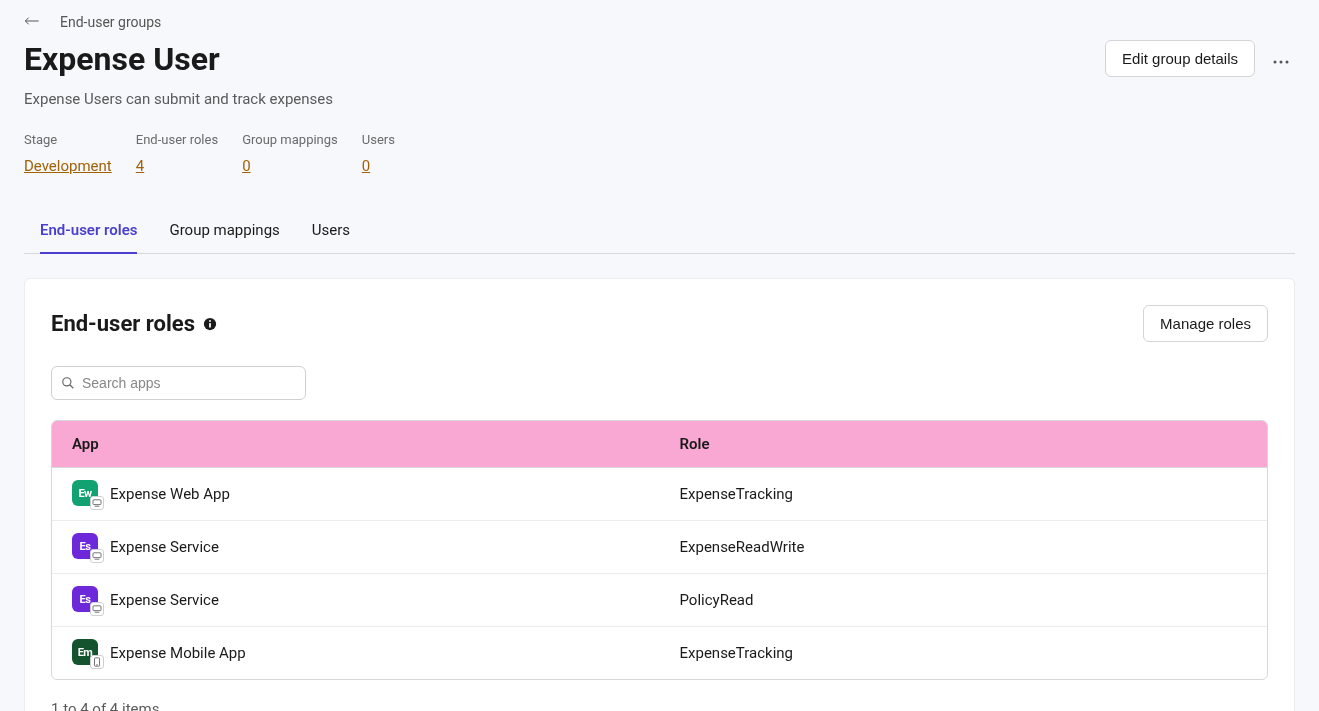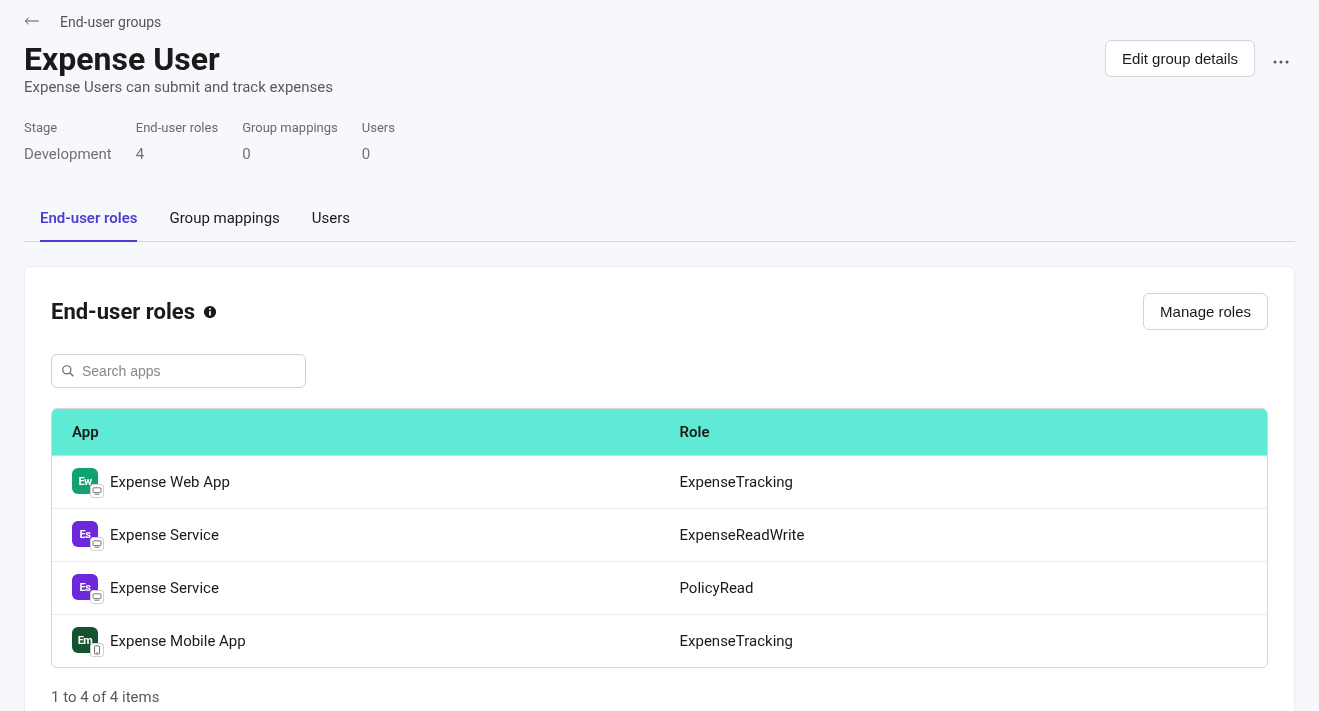--- a/index.html
+++ b/index.html
@@ -23,20 +23,21 @@
   }
   .breadcrumb svg { width: 16px; height: 12px; stroke: #555; }
   .header-row {
     display: flex;
     justify-content: space-between;
     align-items: flex-start;
   }
   .title {
     font-size: 32px;
     font-weight: 700;
+    margin-bottom: 12px;
   }
   .subtitle {
     color: #5a5a5a;
     font-size: 15px;
     margin-bottom: 24px;
   }
   .header-actions {
     display: flex;
     align-items: center;
     gap: 12px;
@@ -59,21 +60,22 @@
     gap: 24px;
     margin-bottom: 36px;
   }
   .stat-label {
     color: #6b6b6b;
     font-size: 13px;
     margin-bottom: 10px;
   }
   .stat-value {
     font-size: 15px;
-    color: #737373;
+    color: #a16207;
+    text-decoration: underline;
   }
   .tabs {
     display: flex;
     gap: 32px;
     border-bottom: 1px solid #d8d8dc;
     padding-left: 16px;
   }
   .tab {
     padding: 10px 0 14px 0;
     font-size: 15px;
@@ -140,21 +142,21 @@
     border: 1px solid #d8d8dc;
     border-radius: 6px;
     overflow: hidden;
   }
   .table-header, .table-row {
     display: grid;
     grid-template-columns: 1fr 1fr;
     align-items: center;
   }
   .table-header {
-    background: #5eead4;
+    background: #f9a8d4;
     border-bottom: 1px solid #d8d8dc;
   }
   .th {
     padding: 14px 20px;
     font-weight: 600;
     font-size: 15px;
   }
   .table-row {
     border-bottom: 1px solid #ececf0;
   }

